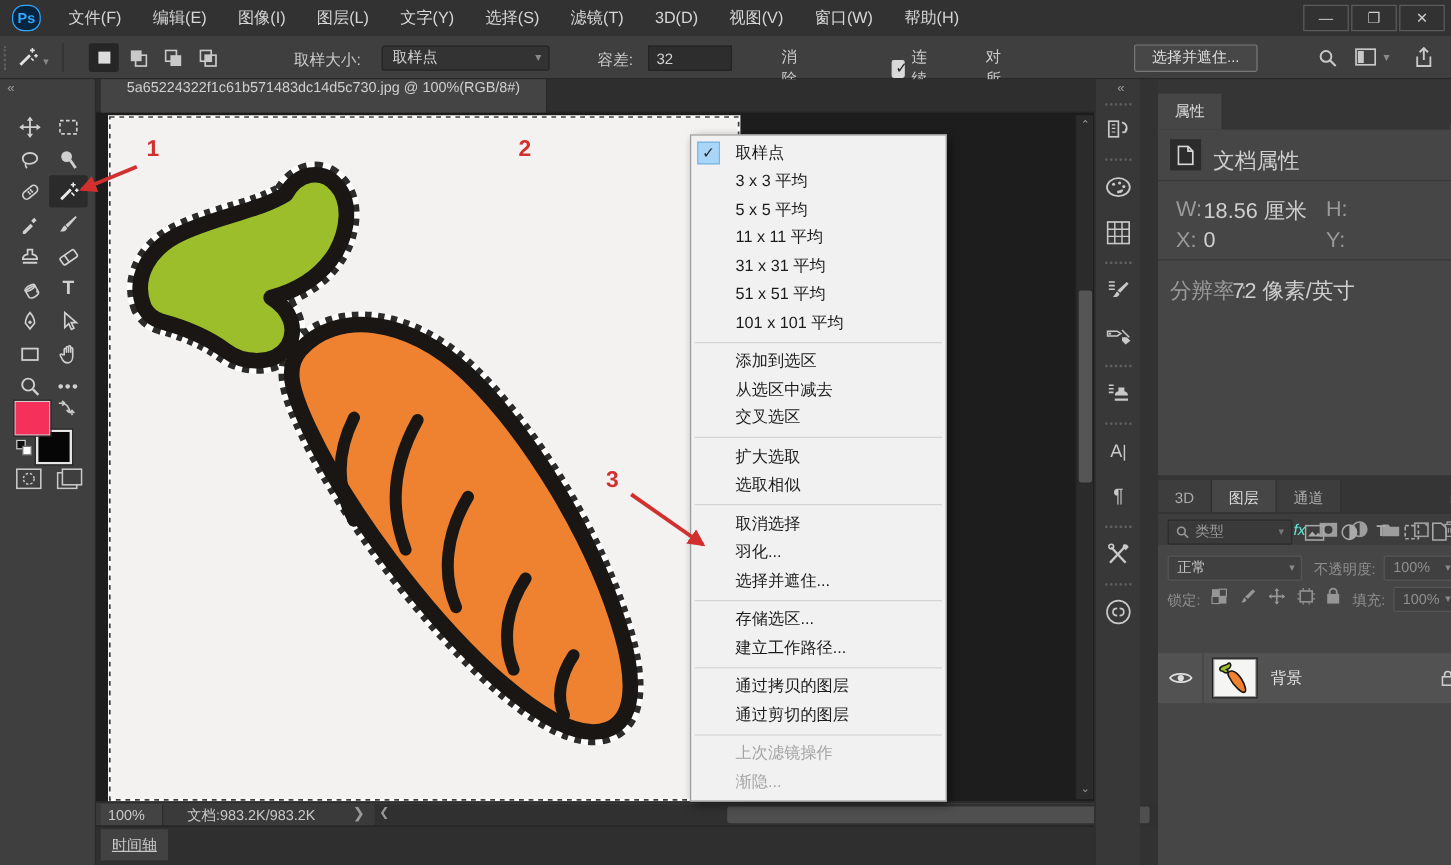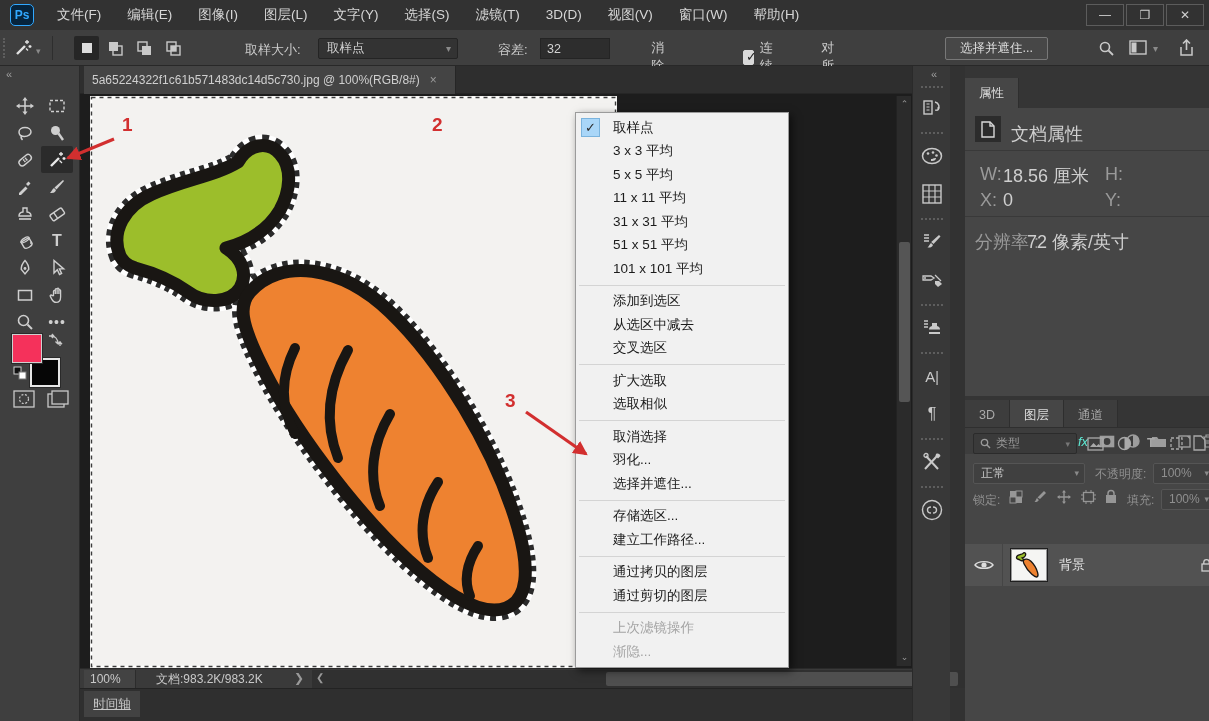--- a/index.html
+++ b/index.html
@@ -7,21 +7,21 @@
     --line:#262626; --txt:#d6d6d6; --dim:#9a9a9a; --well:#2c2c2c;
     --paste:#1d1d1d; --ic:#c9c9c9; --sel:#7db8e8;
   }
   *{margin:0;padding:0;box-sizing:border-box;font-family:"Liberation Sans","DejaVu Sans",sans-serif;}
   html,body{width:1209px;height:721px;overflow:hidden;background:var(--bg);}
   .abs{position:absolute;}
   svg{display:block;}
   
   #menubar{left:0;top:0;width:1209px;height:30px;background:#323232;color:var(--txt);}
   #pslogo{left:10px;top:4px;width:24px;height:22px;background:#06243d;border:1px solid #31a8ff;color:#31a8ff;
-    font-size:12px;font-weight:bold;text-align:center;line-height:20px;border-radius:5px;}
+    font-size:12px;font-weight:bold;text-align:center;line-height:20px;border-radius:10px;}
   #menus{left:44px;top:0;height:30px;display:flex;align-items:center;list-style:none;}
   #menus li{padding:0 13px;font-size:13.5px;line-height:30px;cursor:default;}
   .winbtn{top:4px;width:38px;height:22px;border:1px solid #5c5c5c;color:#cfcfcf;font-size:12px;
     text-align:center;line-height:20px;background:transparent;}
   
   #optionsbar{left:0;top:30px;width:1209px;height:36px;background:var(--bar);border-bottom:1px solid #282828;color:var(--txt);}
   .grip{left:3px;top:8px;width:4px;height:20px;border-left:2px dotted #5e5e5e;}
   .vsep{top:6px;width:1px;height:24px;background:#2e2e2e;}
   .modebtn{top:6px;width:25px;height:24px;border-radius:2px;display:flex;align-items:center;justify-content:center;}
   .modebtn.active{background:#262626;}
@@ -42,21 +42,21 @@
   #toolbar{left:0;top:66px;width:80px;height:655px;background:var(--bar);border-right:1px solid #2a2a2a;}
   .collapse{color:#9f9f9f;font-size:11px;letter-spacing:-2px;}
   .toolgrid{left:9px;top:26px;width:64px;display:grid;grid-template-columns:32px 32px;grid-auto-rows:27px;}
   .tool{display:flex;align-items:center;justify-content:center;border-radius:2px;position:relative;}
   .tool.active{background:#2b2b2b;}
   .fg{left:12px;top:268px;width:30px;height:29px;background:#f5315b;border:1px solid #cfcfcf;outline:1px solid #2a2a2a;}
   .bgc{left:30px;top:292px;width:30px;height:29px;background:#060606;border:2px solid #e6e6e6;outline:1px solid #2a2a2a;}
   
   #docbar{left:80px;top:66px;width:832px;height:28px;background:#2e2e2e;border-bottom:1px solid #262626;}
   #doctab{left:4px;top:0;width:372px;height:28px;background:#444444;color:#cfcfcf;font-size:12px;
-    display:flex;align-items:center;padding:0 8px;gap:10px;border-right:1px solid #262626;}
+    display:flex;align-items:center;padding:0 8px;gap:10px;border-right:1px solid #262626;flex-direction:column;}
   #doctab .x{color:#9a9a9a;font-size:12px;}
   
   #canvasarea{left:80px;top:94px;width:832px;height:574px;background:var(--paste);overflow:hidden;}
   #docwhite{left:10px;top:2px;width:527px;height:572px;background:#f3f2f0;}
   #vscroll{left:896px;top:96px;width:15px;height:570px;background:#2b2b2b;border-left:1px solid #222;color:#8a8a8a;}
   #vthumb{left:2px;top:146px;width:11px;height:160px;background:#555555;border-radius:2px;}
   .scrollarrow{font-size:9px;color:#9a9a9a;text-align:center;width:15px;}
   
   #statusbar{left:80px;top:668px;width:832px;height:20px;background:#3a3a3a;color:#c9c9c9;font-size:12px;border-top:1px solid #2a2a2a;}
   #zoomfield{left:4px;top:1px;width:52px;height:18px;background:#434343;border-right:1px solid #2c2c2c;line-height:18px;padding-left:6px;}

